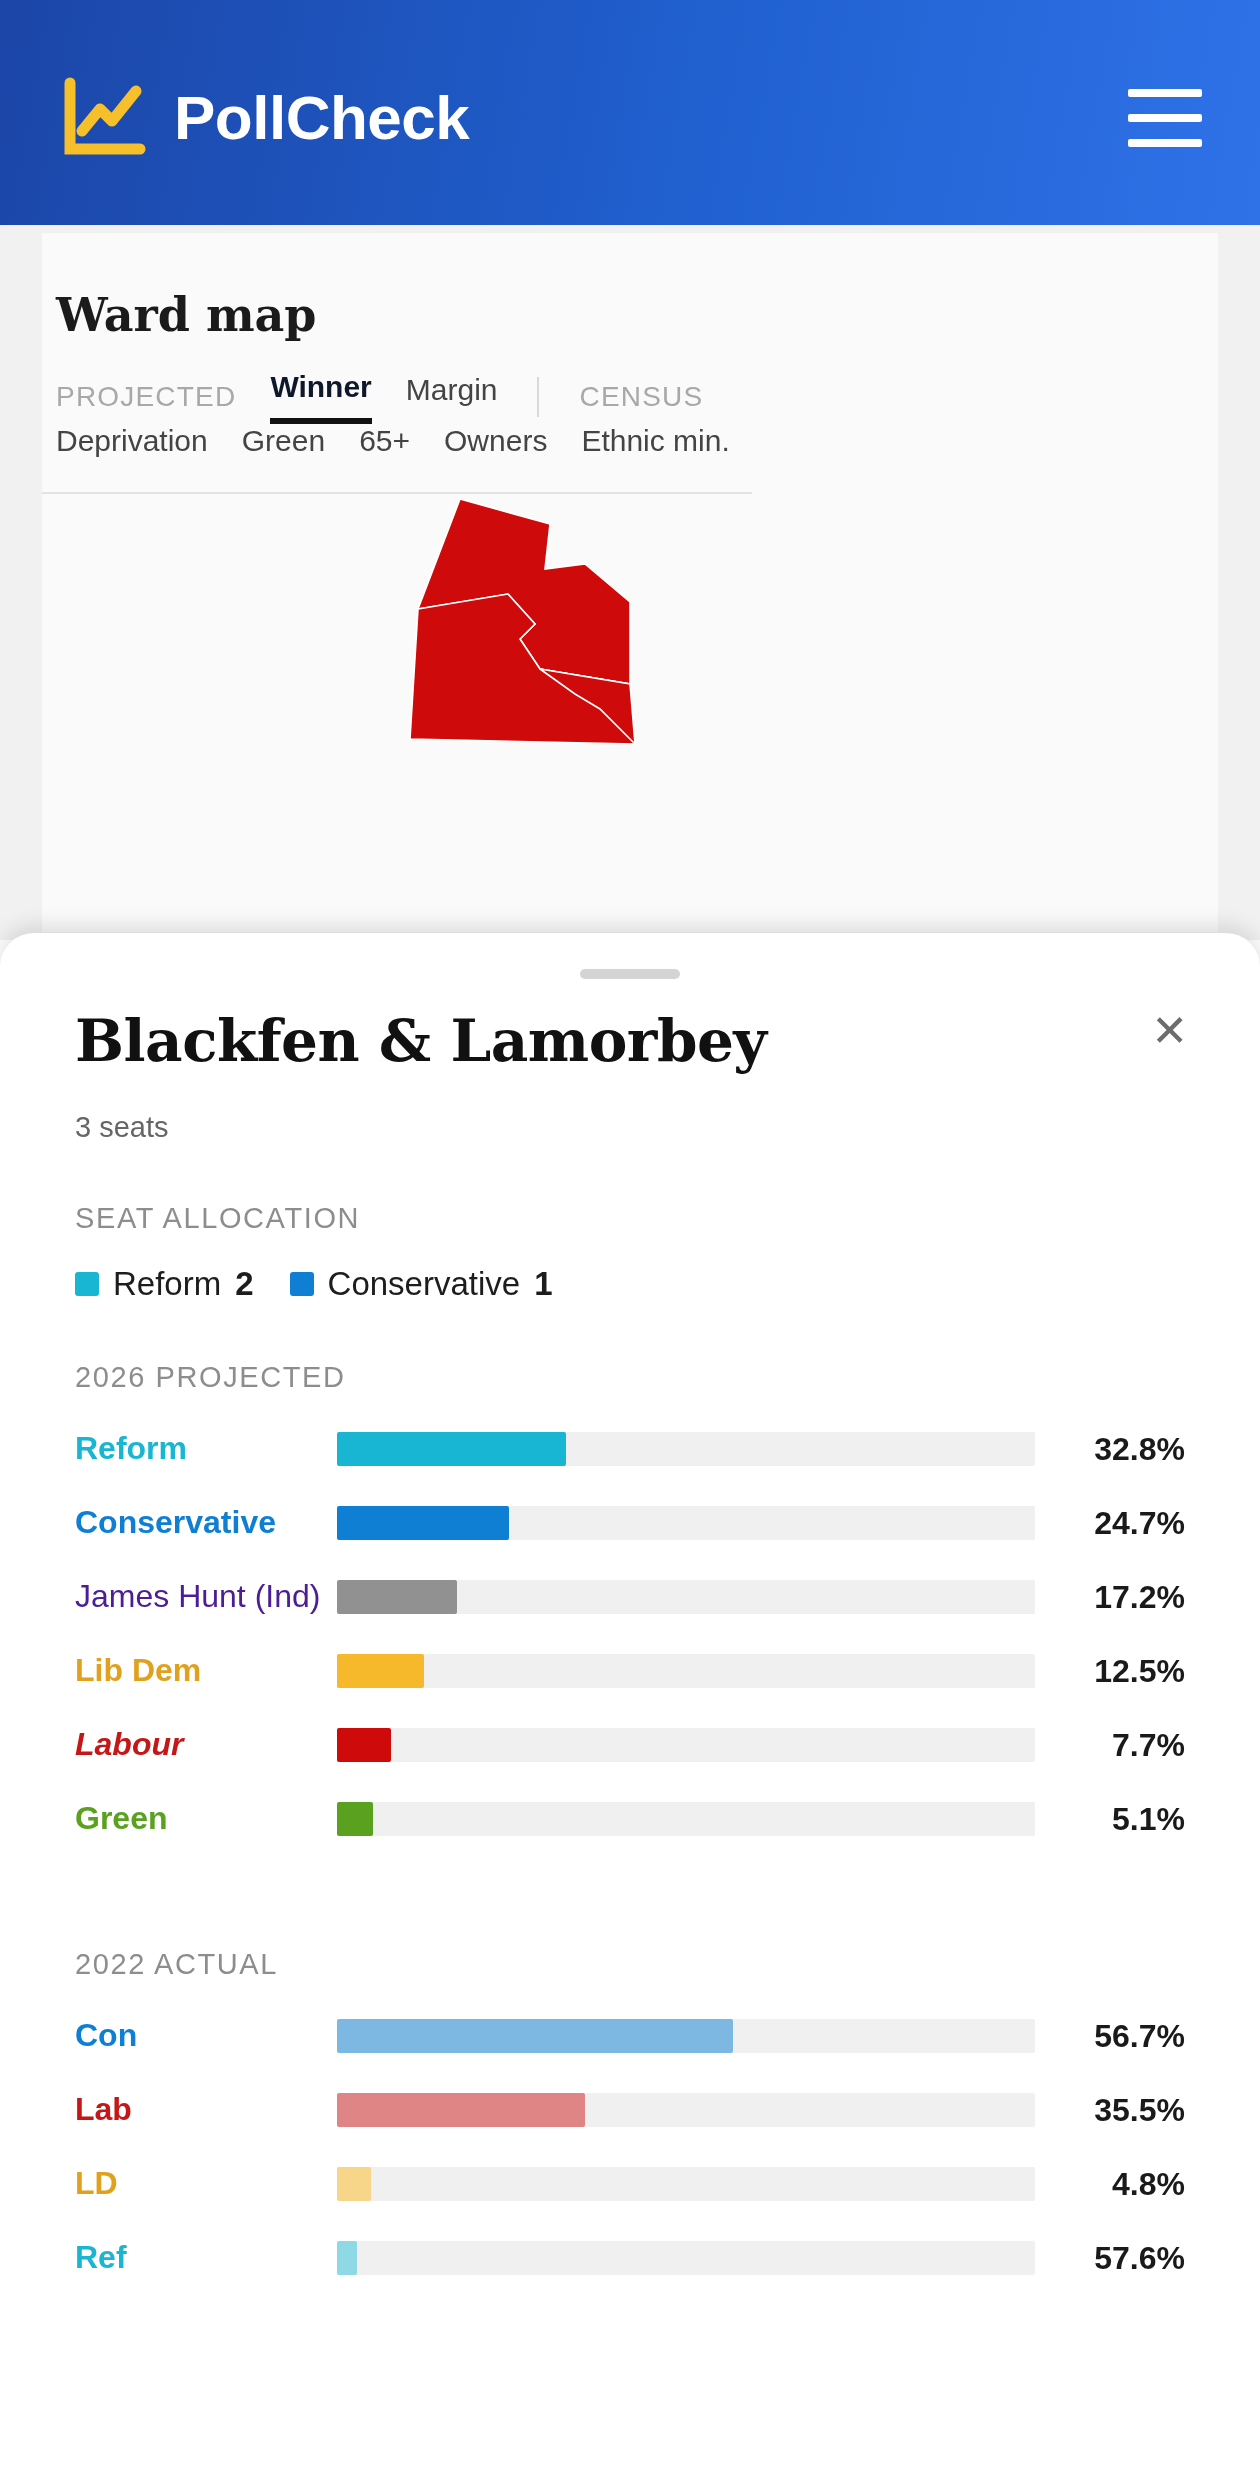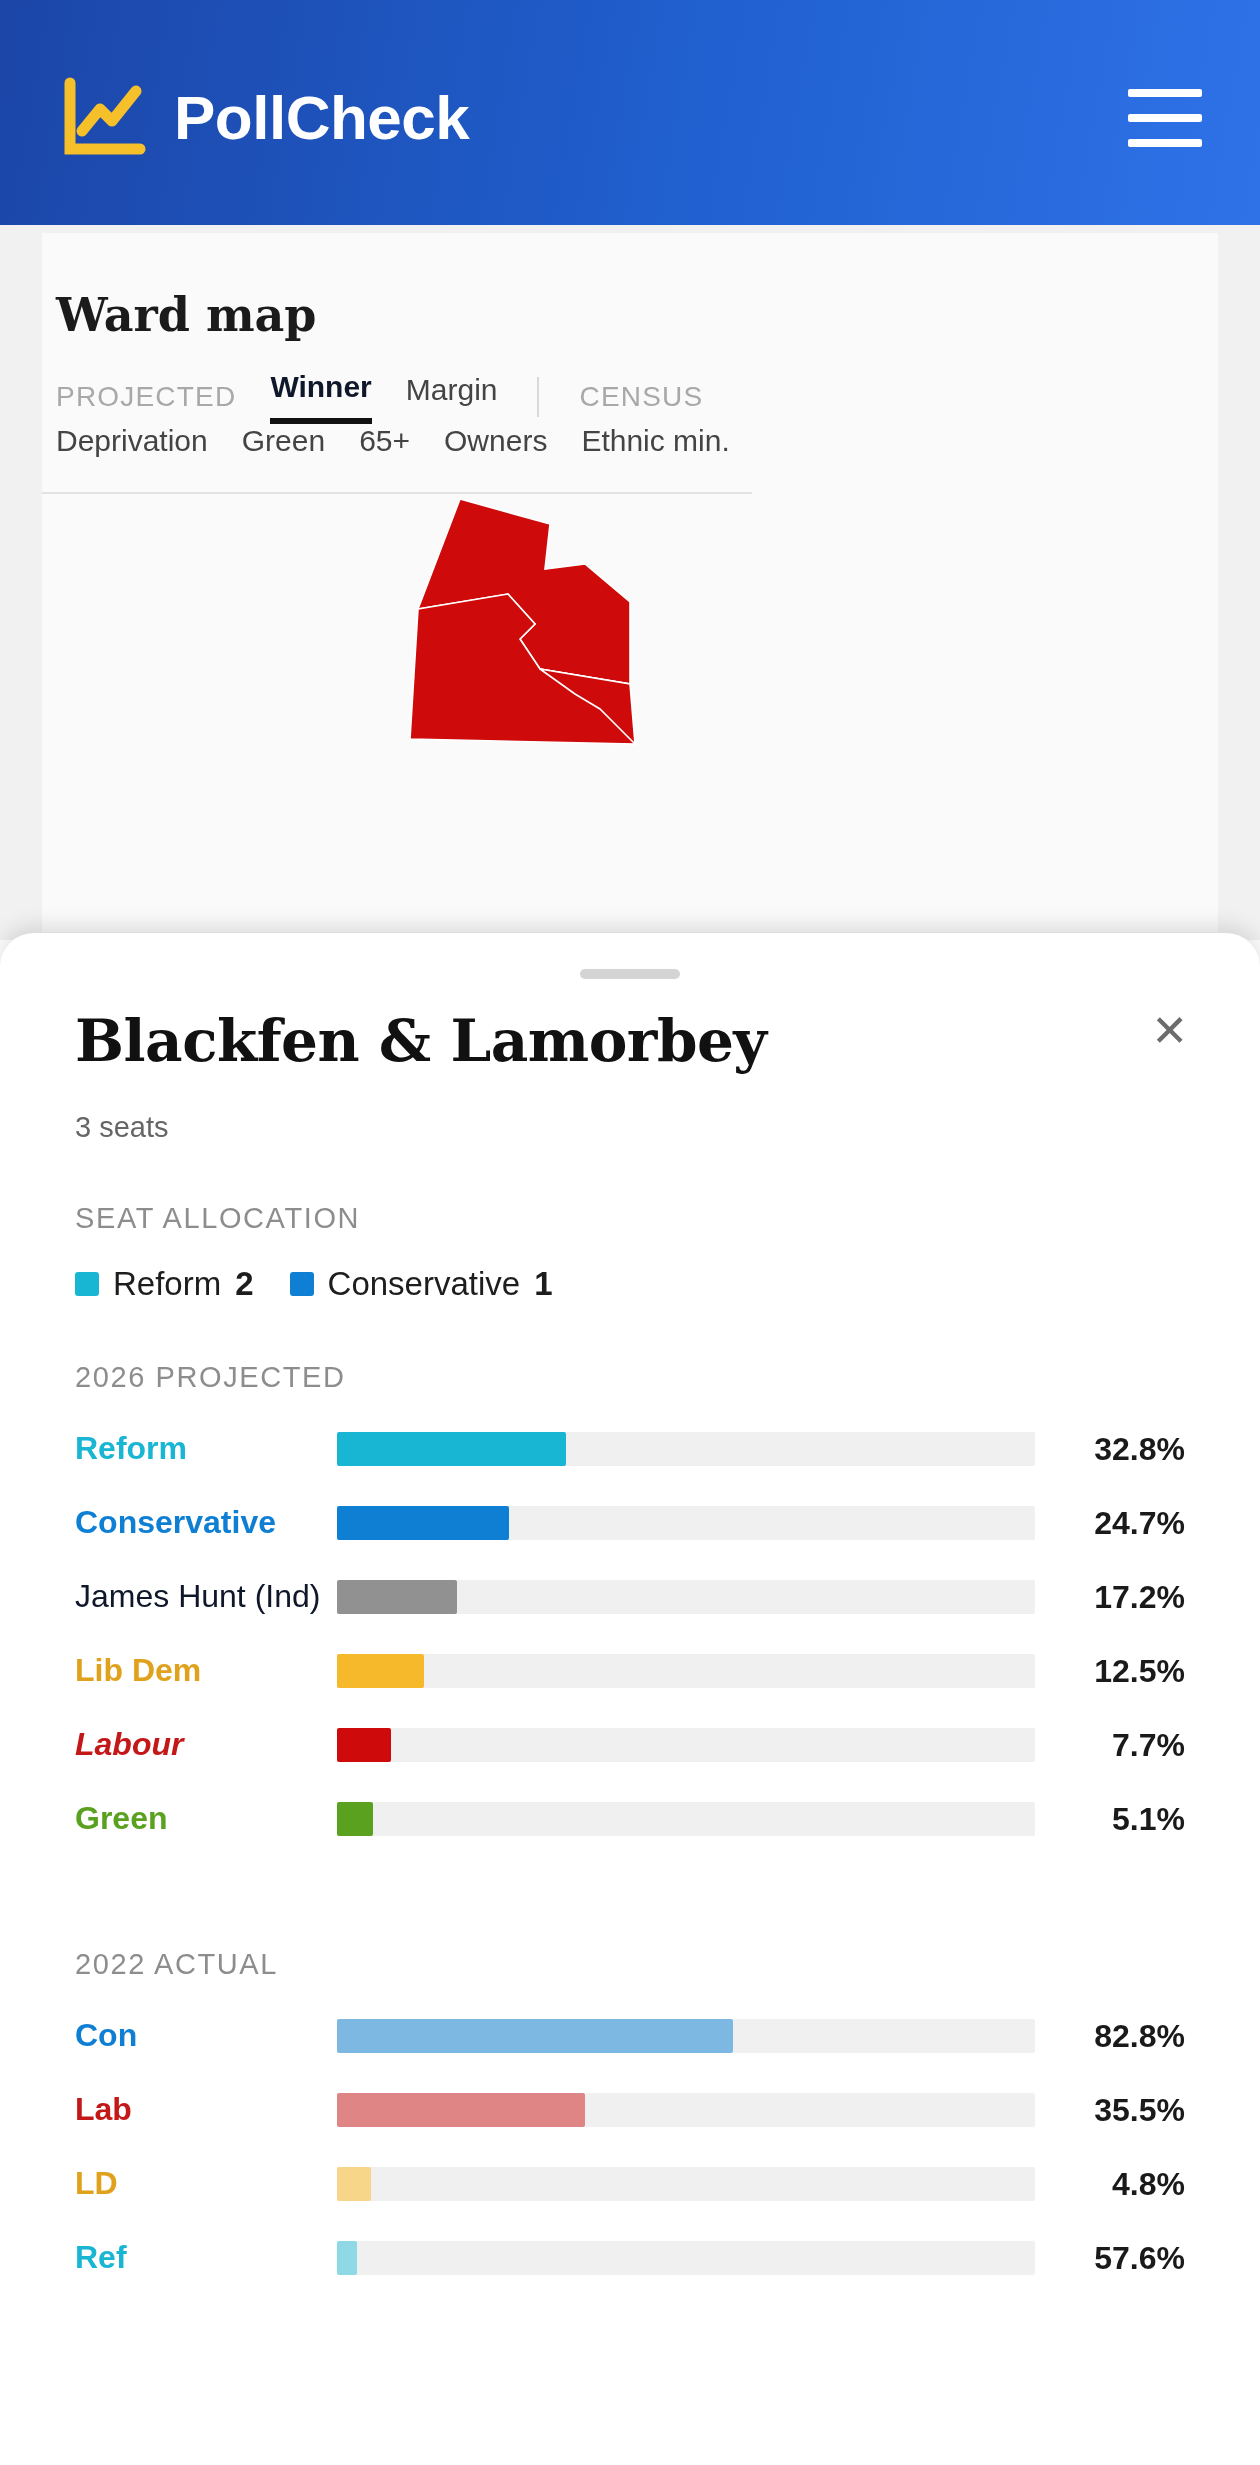--- a/index.html
+++ b/index.html
@@ -292,21 +292,21 @@
         <div class="bar-val">32.8%</div>
       </div>
       <div class="bar-row">
         <div class="bar-name" style="color: rgb(15, 127, 212);">Conservative</div>
         <div class="bar-track">
           <div class="bar-fill" style="width: 24.7%; background: rgb(15, 127, 212);"></div>
         </div>
         <div class="bar-val">24.7%</div>
       </div>
       <div class="bar-row">
-        <div class="bar-name plain" style="color: #0f172a;">James Hunt (Ind)</div>
+        <div class="bar-name plain" style="color: #4c1d95;">James Hunt (Ind)</div>
         <div class="bar-track">
           <div class="bar-fill" style="width: 17.2%; background: rgb(145, 145, 145);"></div>
         </div>
         <div class="bar-val">17.2%</div>
       </div>
       <div class="bar-row">
         <div class="bar-name" style="color: rgb(224, 161, 29);">Lib Dem</div>
         <div class="bar-track">
           <div class="bar-fill" style="width: 12.5%; background: rgb(246, 185, 43);"></div>
         </div>
@@ -329,21 +329,21 @@
     </div>
 
   <div class="block-gap"></div>
   <div class="section-label">2022 ACTUAL</div>
   <div class="bars" id="actual-bars">
       <div class="bar-row">
         <div class="bar-name" style="color: rgb(15, 127, 212);">Con</div>
         <div class="bar-track">
           <div class="bar-fill" style="width: 56.7%; background: rgb(124, 184, 226);"></div>
         </div>
-        <div class="bar-val">82.8%</div>
+        <div class="bar-val">56.7%</div>
       </div>
       <div class="bar-row">
         <div class="bar-name" style="color: rgb(196, 23, 23);">Lab</div>
         <div class="bar-track">
           <div class="bar-fill" style="width: 35.5%; background: rgb(224, 133, 133);"></div>
         </div>
         <div class="bar-val">35.5%</div>
       </div>
       <div class="bar-row">
         <div class="bar-name" style="color: rgb(224, 161, 29);">LD</div>

